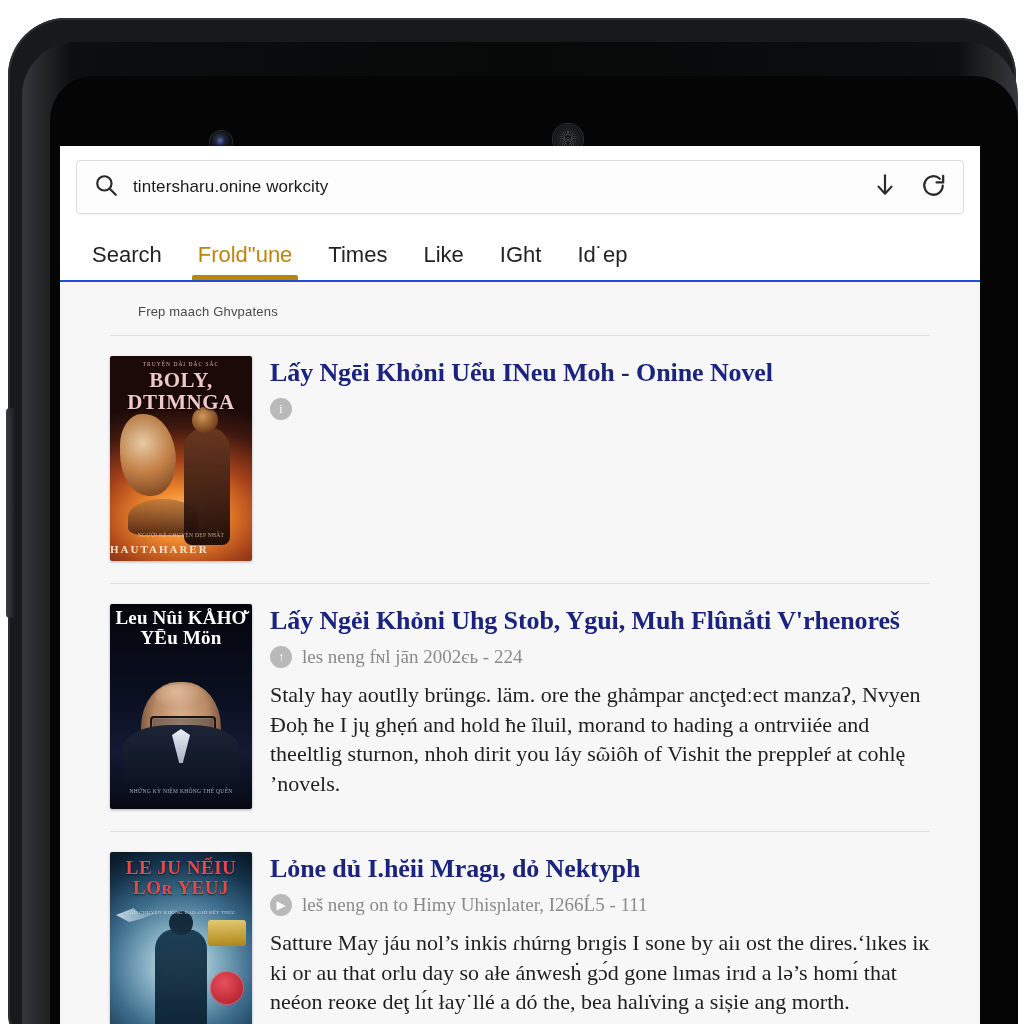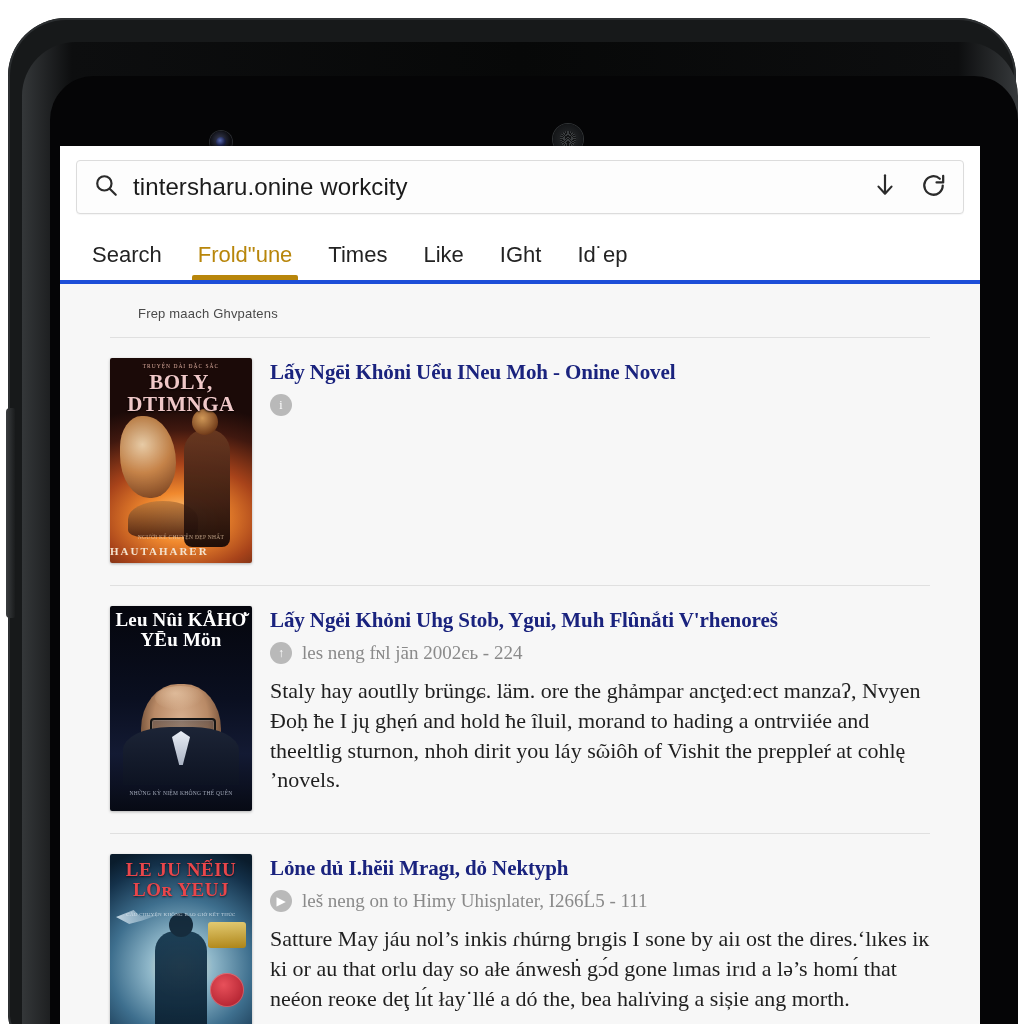--- a/index.html
+++ b/index.html
@@ -70,30 +70,30 @@
   
   .browser-bar{background:#ffffff;padding:14px 16px 12px 16px;}
   .omnibox{
     display:flex;align-items:center;gap:14px;
     height:52px;border:1px solid #dcdcdc;border-radius:4px;
     background:#fdfdfd;padding:0 16px;
     box-shadow:0 1px 1px rgba(0,0,0,.04);
   }
   .omnibox .sicon{flex:0 0 auto;display:block;}
   .omnibox .url{
-    flex:1 1 auto;font-size:24px;color:#1b1b1b;letter-spacing:.1px;
+    flex:1 1 auto;font-size:17px;color:#1b1b1b;letter-spacing:.1px;
     white-space:nowrap;overflow:hidden;text-overflow:clip;
   }
   .omnibox .actions{display:flex;align-items:center;gap:22px;flex:0 0 auto;padding-left:8px;}
 
   
   .tabstrip{
     display:flex;align-items:flex-end;gap:0;
     background:#ffffff;padding:0 14px;
-    border-bottom:4px solid #1d4ed8;
+    border-bottom:2px solid #1d4ed8;
     height:54px;
   }
   .tab{
     font-size:22px;color:#232323;padding:0 18px 14px 18px;
     position:relative;white-space:nowrap;line-height:1;
     display:flex;align-items:flex-end;height:100%;box-sizing:border-box;
   }
   .tab.active{color:#b8860b;}
   .tab.active:after{
     content:"";position:absolute;left:12px;right:12px;bottom:0;height:5px;
@@ -214,21 +214,21 @@
   }
   .bird3{
     position:absolute;left:6px;top:56px;width:44px;height:14px;
     background:linear-gradient(90deg,rgba(220,235,245,.85),rgba(150,180,200,.25));
     clip-path:polygon(0 50%,40% 0,55% 45%,100% 30%,60% 75%,30% 100%);
   }
 
   
   .rbody{flex:1 1 auto;min-width:0;padding-top:2px;}
   .rtitle{
-    font-size:21px;line-height:1.18;color:#1a237e;font-weight:bold;
+    font-size:26px;line-height:1.18;color:#1a237e;font-weight:bold;
     letter-spacing:-.1px;white-space:nowrap;overflow:hidden;
   }
   .rmeta{
     display:flex;align-items:center;gap:10px;margin-top:9px;
     font-size:19px;color:#8a8a8a;
   }
   .rmeta .chip{
     flex:0 0 auto;width:22px;height:22px;border-radius:50%;
     background:#b9b9b9;color:#ffffff;font-size:12px;
     display:flex;align-items:center;justify-content:center;line-height:1;

